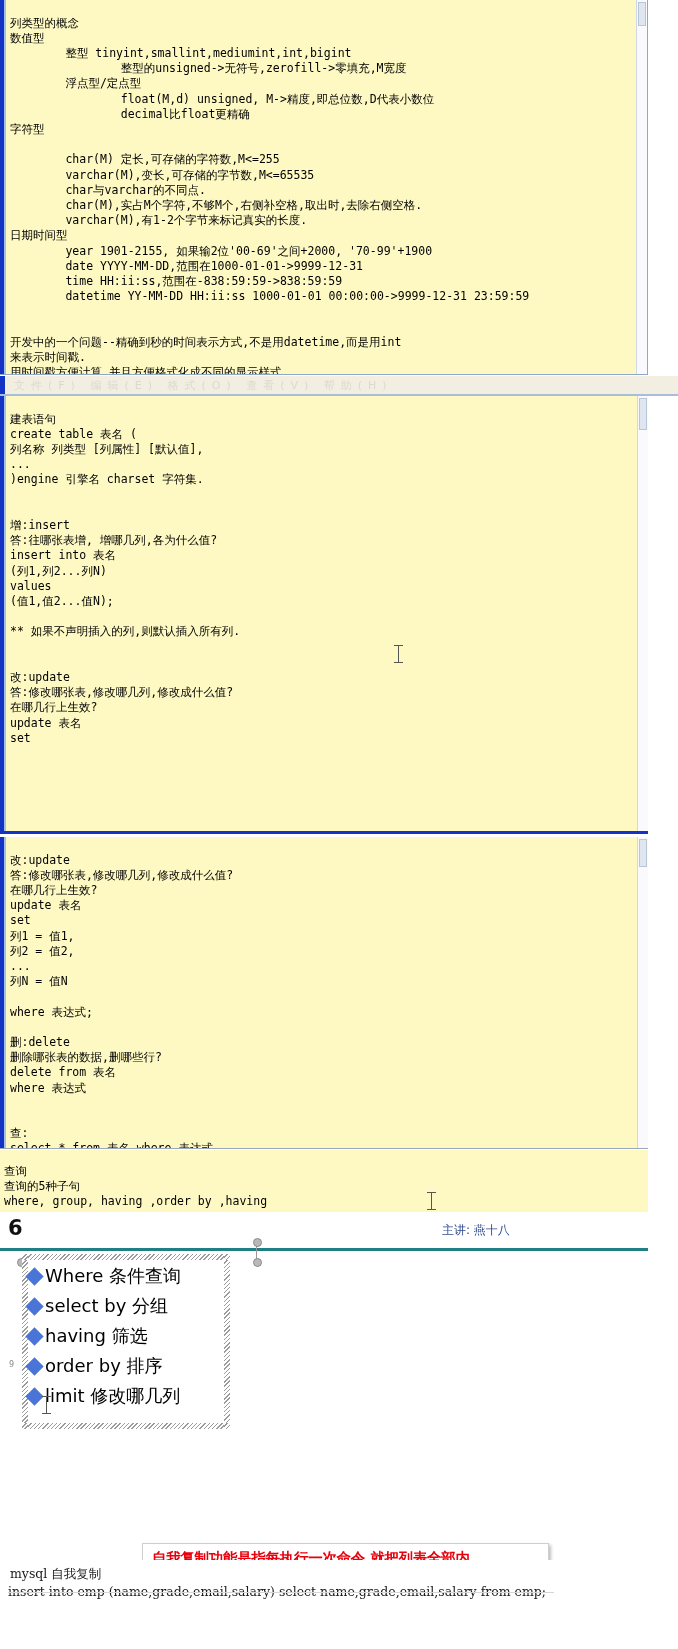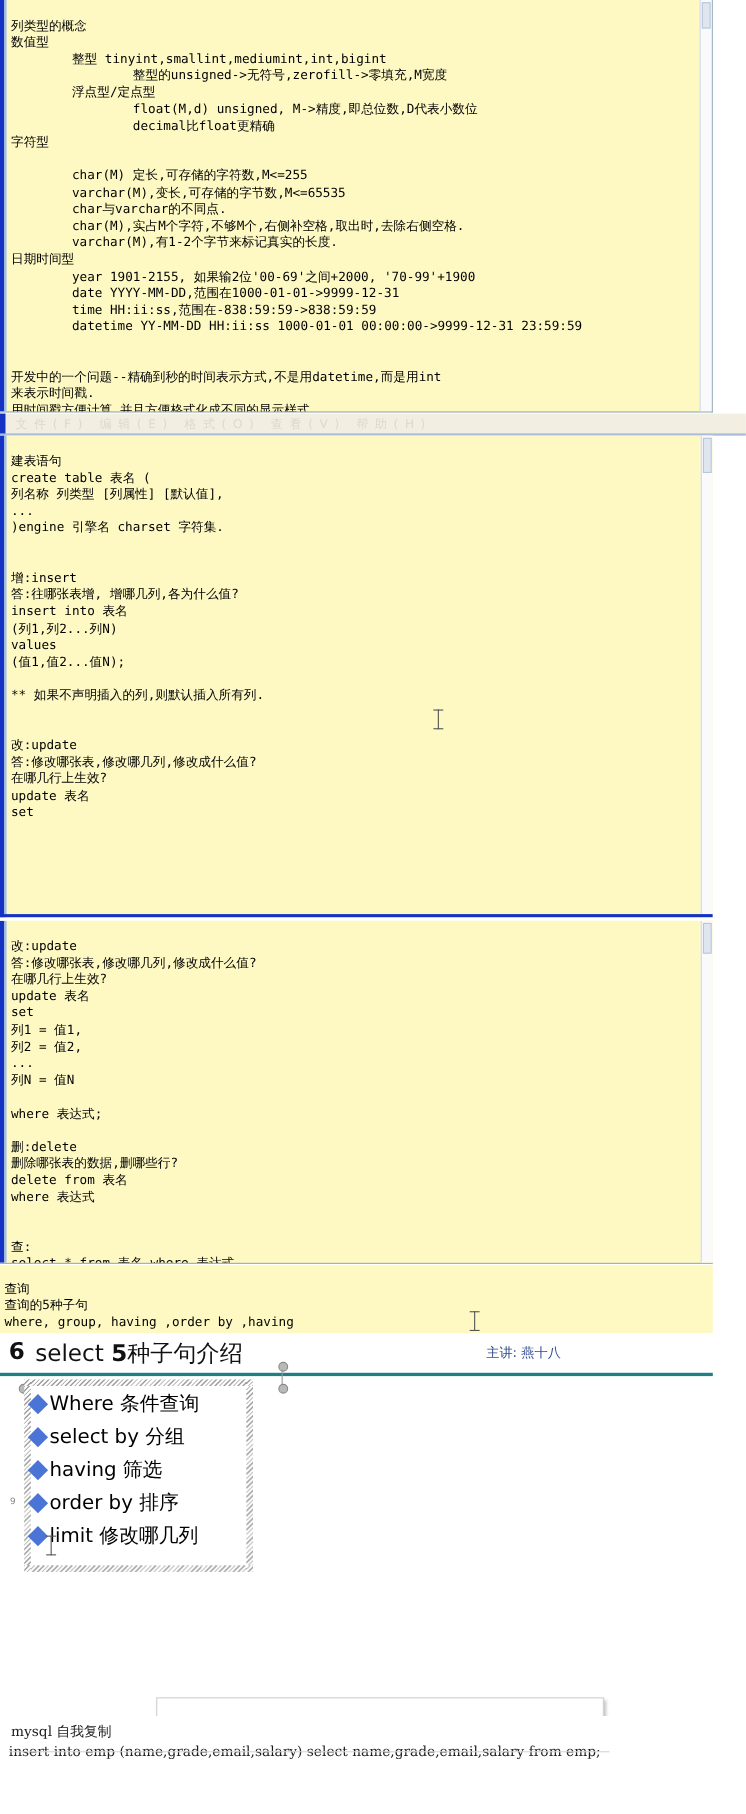--- a/index.html
+++ b/index.html
@@ -183,23 +183,20 @@
 查询的5种子句
 where, group, having ,order by ,having</pre>
 </div>
 <div class="ibeam" style="left:427px;top:1192px;">
     <span></span>
   </div>
 
 <div id="slide">
   <div class="titlerow">
     <div class="snum">6</div>
-    <div class="stitle">
-      <span> select </span><b>5</b><span>种子句介绍</span>
-    </div>
     <div class="presenter">主讲: 燕十八</div>
     <div class="titlerule"></div>
   </div>
 
   <div class="handlestem" style="left:256px;top:26px;height:22px;"></div>
   <div class="handle" style="left:253px;top:24px;"></div>
   <div class="handle" style="left:253px;top:44px;"></div>
   <div class="handle" style="left:17px;top:44px;"></div>
   <div class="handle" style="left:208px;top:44px;"></div>
 
@@ -222,20 +219,21 @@
       </div>
     </div>
   </div>
   <div class="slidepagenum">9</div>
   <div class="ibeam" style="left:42px;top:182px;">
       <span></span>
     </div>
 </div>
 
 <div id="redbox">
+  <div class="rline" style="top:5px;">自我复制功能是指每执行一次命令.就把列表全部内</div>
   <div class="rline" style="top:22px;">容复制并添加进本列表成倍增加.2.4.8.16.32.64.128......</div>
 </div>
 
 <div id="bottomdoc">
   <div class="serif" style="left:10px;top:6px;">mysql 自我复制</div>
   <div class="serif" style="left:8px;top:24px;">insert into emp (name,grade,email,salary) select name,grade,email,salary from emp;</div>
   <div class="rule"></div>
 </div>
 
 </body></html>

